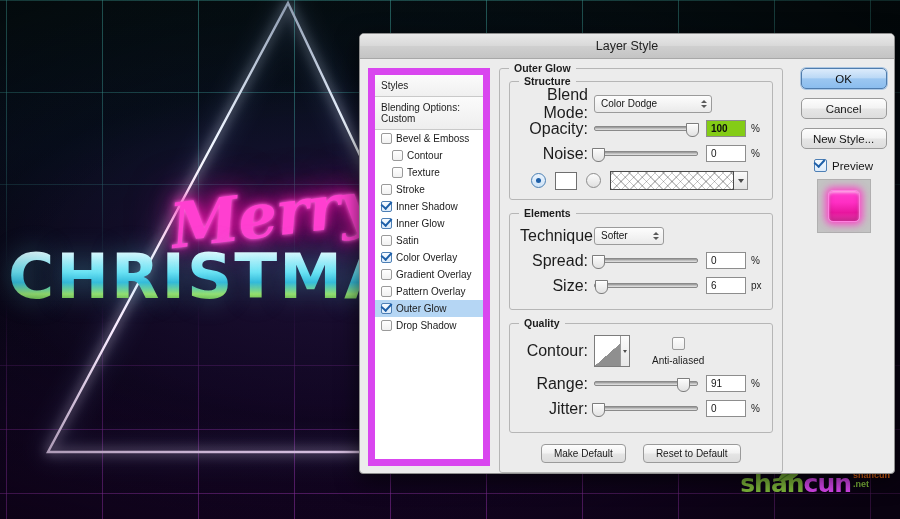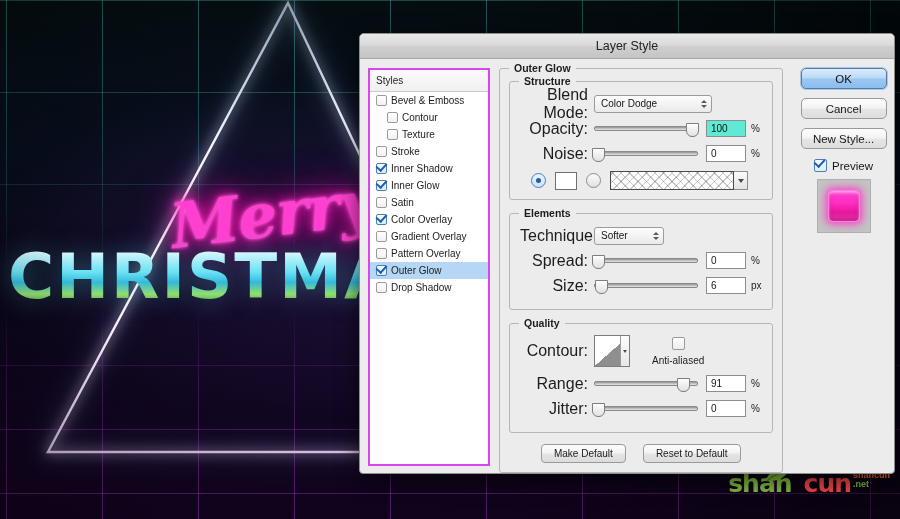--- a/index.html
+++ b/index.html
@@ -58,21 +58,21 @@
     background:linear-gradient(to bottom,#ffffff 0%,#e9fbff 16%,#6fe4f5 44%,#2fb6d8 58%,#9adf63 74%,#3f8f2e 90%,#0d3c16 100%);
     -webkit-background-clip:text;background-clip:text;color:transparent;
     text-shadow:0 0 26px rgba(90,220,240,.35);
     white-space:nowrap;
   }
 
   
   #watermark{position:absolute;right:10px;bottom:14px;height:34px;display:flex;align-items:flex-start;}
   .wm-text{font-family:"DejaVu Sans", sans-serif;font-weight:700;font-size:25px;line-height:25px;letter-spacing:-1px;}
   .wm-a{color:#7fb93b;}
-  .wm-b{color:#ef4444;margin-left:12px;}
+  .wm-b{color:#d946ef;}
   .wm-dom{display:inline-block;margin-left:2px;font-size:9px;line-height:9px;font-weight:700;color:#ea6a14;text-align:left;}
   .wm-dom span{display:block;}
   .wm-dom .d2{color:#7fb93b;}
   .wm-leaf{position:absolute;left:34px;top:-6px;}
 
   
   #dialog{
     position:absolute;left:359px;top:33px;width:534px;height:439px;
     background:#ececec;border:1px solid #8e8e8e;border-radius:5px 5px 4px 4px;
     box-shadow:0 6px 22px rgba(0,0,0,.65);
@@ -82,21 +82,21 @@
     height:24px;border-bottom:1px solid #a8a8a8;
     background:linear-gradient(to bottom,#e9e9e9 0%,#d9d9d9 48%,#cfcfcf 52%,#c4c4c4 100%);
     display:flex;align-items:center;justify-content:center;
   }
   #titlebar .ttl{font-size:12.5px;color:#232323;font-weight:400;}
 
   #dlgbody{display:flex;padding:9px 8px 8px 8px;height:calc(100% - 24px);box-sizing:border-box;}
 
   
   #styles-list{
-    width:122px;background:#fff;border:2px solid #d946ef;
+    width:122px;background:#fff;border:7px solid #d946ef;
     box-sizing:border-box;margin-right:9px;flex:none;
   }
   .sl-head{
     font-size:10px;color:#1c1c1c;padding:5px 6px;border-bottom:1px solid #c9c9c9;
     background:linear-gradient(to bottom,#fbfbfb,#f0f0f0);
   }
   .sl-sub{
     font-size:10px;color:#1c1c1c;padding:5px 6px;border-bottom:1px solid #c9c9c9;
     background:linear-gradient(to bottom,#fbfbfb,#eeeeee);
   }
@@ -156,21 +156,21 @@
   .slider .knob{
     position:absolute;top:1px;width:11px;height:12px;
     background:linear-gradient(to bottom,#fcfcfc,#e2e2e2);
     border:1px solid #7d7d7d;border-radius:0 0 6px 6px;
     box-shadow:inset 0 1px 0 #fff;
   }
   .numbox{
     height:17px;border:1px solid #8d8d8d;background:#fff;box-sizing:border-box;
     font-size:10px;color:#141414;display:flex;align-items:center;padding:0 4px;flex:none;
   }
-  .numbox.sel{background:#5eead4;color:#0d0d0d;font-weight:400;text-align:right;}
+  .numbox.sel{background:#84cc16;color:#0d0d0d;font-weight:700;text-align:right;}
   .unit{font-size:10px;color:#1c1c1c;margin-left:5px;}
 
   .swatch-row{display:flex;align-items:center;gap:9px;margin-top:7px;padding-left:11px;}
   .radio{width:13px;height:13px;border-radius:50%;border:1px solid #8c8c8c;flex:none;
     background:linear-gradient(to bottom,#fcfcfc,#e0e0e0);position:relative;}
   .radio.on{border-color:#4a7fb3;background:linear-gradient(to bottom,#eaf3fc,#cfe3f7);}
   .radio.on::after{content:"";position:absolute;left:3.5px;top:3.5px;width:5px;height:5px;border-radius:50%;background:#1d5fa8;}
   .colorsw{width:20px;height:16px;border:1px solid #6f6f6f;background:#fff;flex:none;}
   .gradsw{
     width:122px;height:17px;border:1px solid #4a4a4a;flex:none;background:#fff;
@@ -284,20 +284,21 @@
 <div id="dialog">
 
   <div id="titlebar">
     <span class="ttl">Layer Style</span>
   </div>
 
   <div id="dlgbody">
 
     <div id="styles-list">
       <div class="sl-head">Styles</div>
+      <div class="sl-sub">Blending Options: Custom</div>
 
       <div class="sl-row">
         <span class="cb"></span>
         <span>Bevel &amp; Emboss</span>
       </div>
       <div class="sl-row indent">
         <span class="cb"></span>
         <span>Contour</span>
       </div>
       <div class="sl-row indent">

